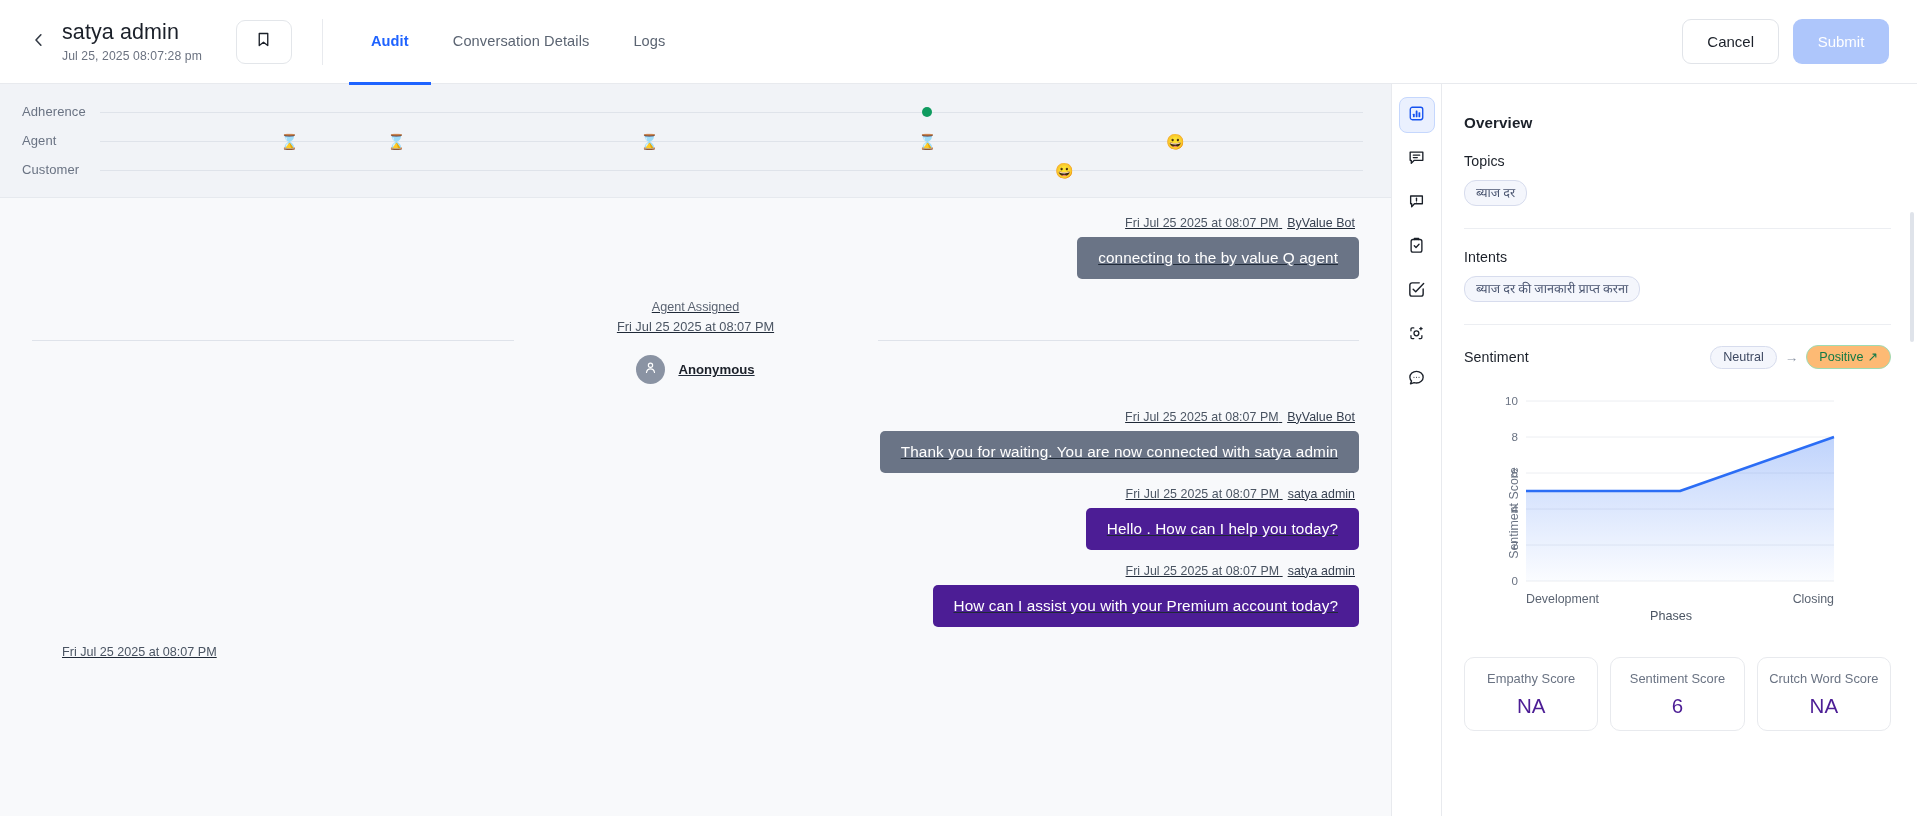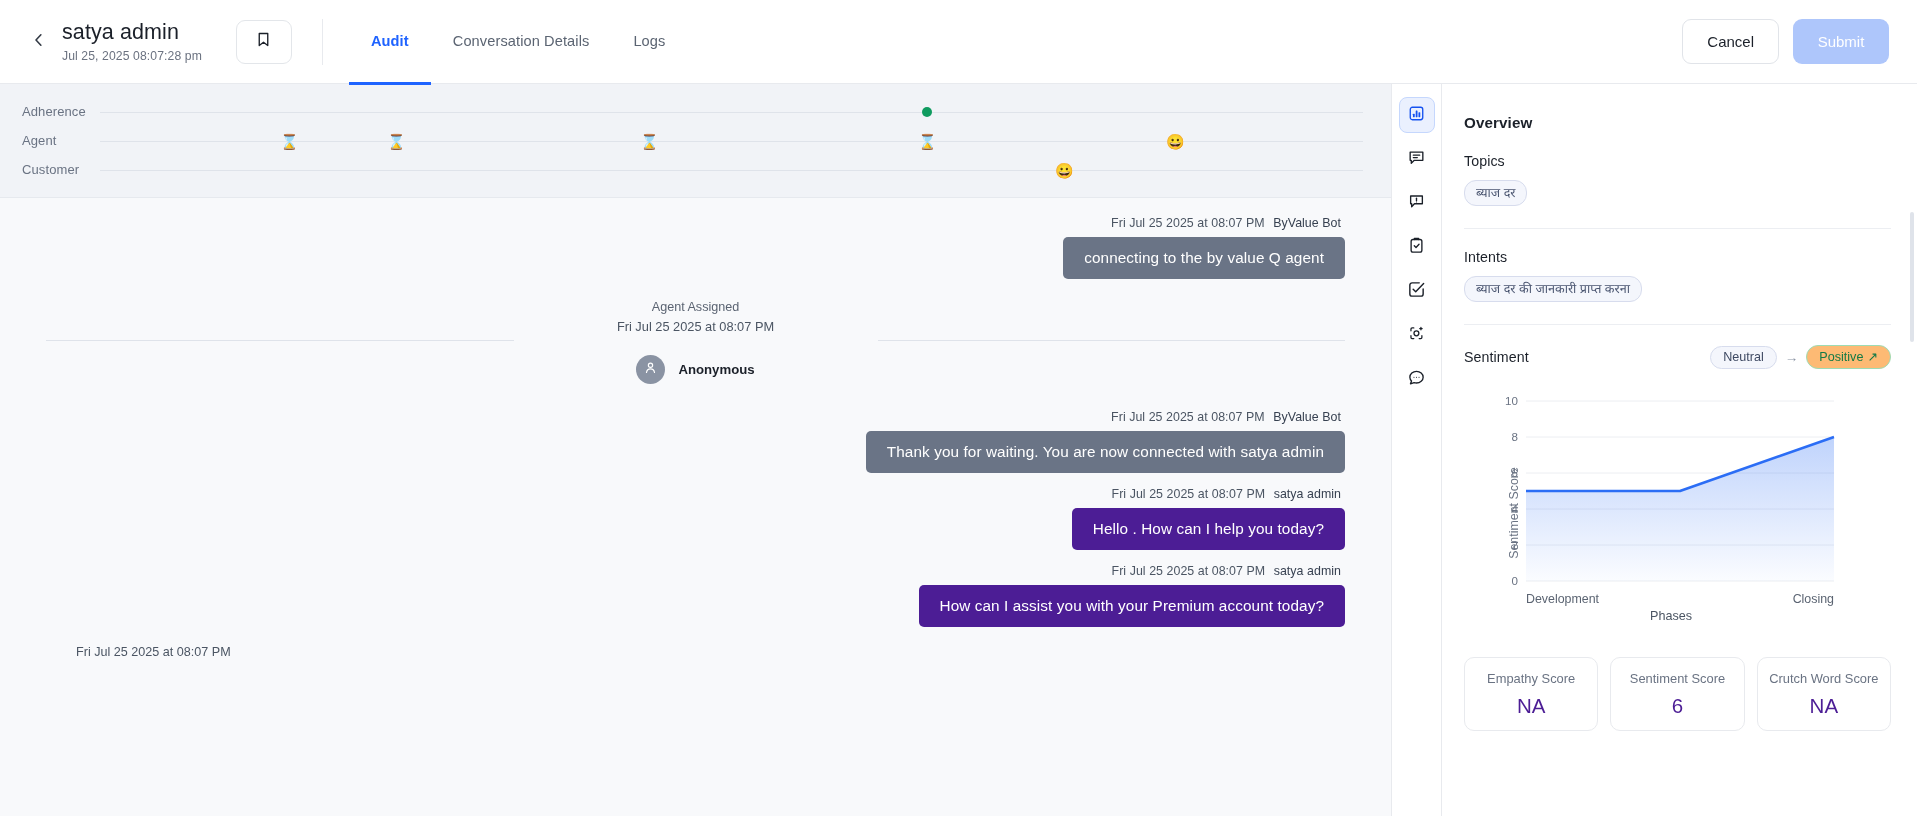--- a/index.html
+++ b/index.html
@@ -95,21 +95,21 @@
   }
   .tl-dot { width: 10px; height: 10px; border-radius: 50%; background: #0f9b5f; }
   .tl-hour { color: #5d6b7f; font-size: 15px; }
   .tl-emoji { font-size: 15px; }
 
   
   .msg-scroll {
     flex: 1; overflow: hidden; background: #f8f9fb;
     padding: 18px 0 0 0; position: relative;
   }
-  .msg-inner { padding: 0 46px; }
+  .msg-inner { padding: 0 32px; text-decoration: underline; }
   .msg-row { display: flex; flex-direction: column; align-items: flex-end; margin-bottom: 4px; }
   .msg-meta { font-size: 12.4px; color: #4b5563; margin-bottom: 7px; padding-right: 4px; letter-spacing: .05px; }
   .msg-meta .who { color: #374151; margin-left: 5px; }
   .bubble {
     border-radius: 5px; padding: 11px 21px;
     font-size: 15.3px; color: #ffffff; line-height: 1.3;
     max-width: 780px; letter-spacing: .1px;
   }
   .bubble.bot   { background: #6a7486; }
   .bubble.agent { background: #4c1d95; }
@@ -143,21 +143,21 @@
   }
   .rail-btn.active { background: #eaf0fe; border: 1px solid #c5d7fd; color: #1552f0; }
 
   
   .right-pane {
     flex: 1; background: #ffffff; padding: 0 26px 0 22px;
     overflow: hidden; position: relative;
   }
   .ov-title { font-size: 15.2px; font-weight: 700; color: #1b2029; padding: 30px 0 22px 0; letter-spacing: .1px; }
   .sec-title { font-size: 14.2px; color: #1b2029; margin-bottom: 11px; letter-spacing: .1px; }
-  .chips { display: flex; flex-wrap: wrap; gap: 7px; }
+  .chips { display: flex; flex-wrap: wrap; gap: 7px; font-family: Liberation Serif, serif; }
   .chip {
     border: 1px solid #d7dced; background: #f4f6fc; border-radius: 12px;
     padding: 3px 11px 4px; font-size: 12.6px; color: #4a5570;
   }
   .hr { height: 1px; background: #eceef2; margin: 22px 0 20px 0; }
 
   .sent-head { display: flex; align-items: center; gap: 13px; }
   .sent-head .sec-title { margin-bottom: 0; }
   .sent-badges { margin-left: auto; display: flex; align-items: center; gap: 8px; }
   .badge-neutral {

